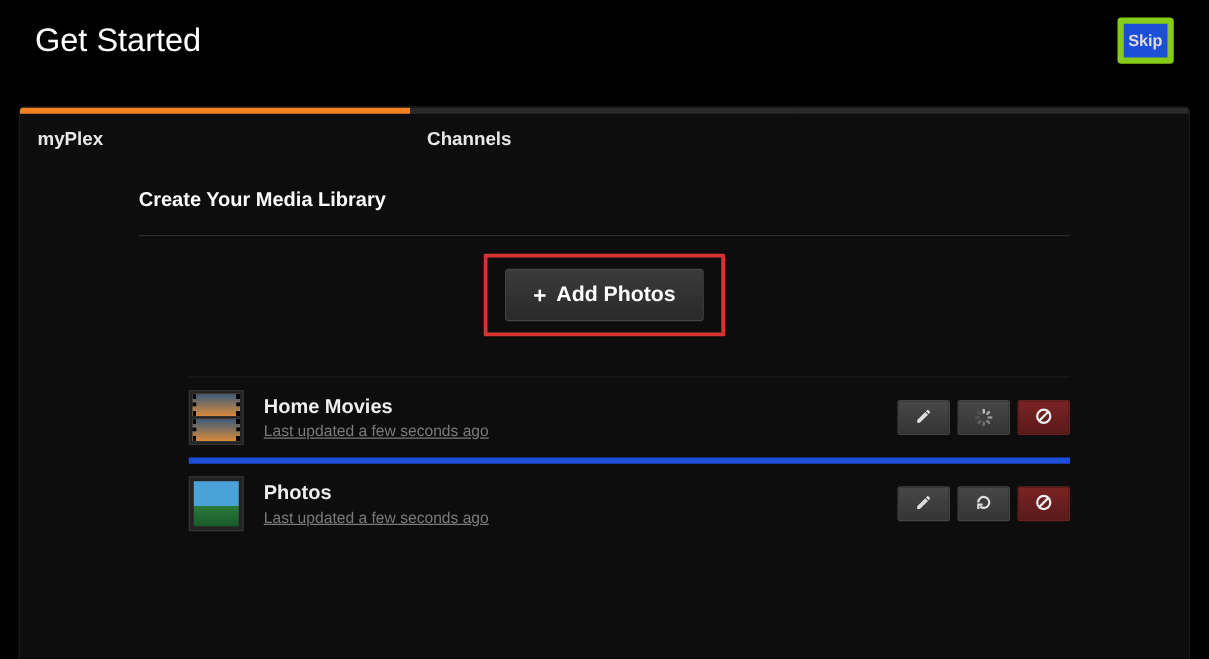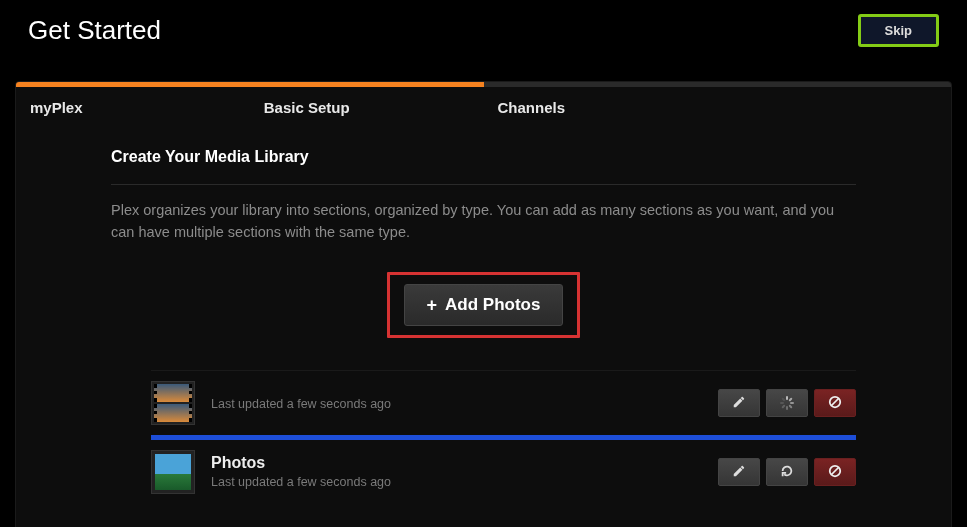--- a/index.html
+++ b/index.html
@@ -16,26 +16,26 @@
     justify-content: space-between;
     align-items: center;
     padding: 14px 28px 8px 28px;
   }
   .title {
     font-size: 26px;
     font-weight: normal;
     color: #fff;
   }
   .skip-btn {
-    background: #0f172a;
-    border: 3px solid #84cc16;
+    background: #1d4ed8;
+    border: 5px solid #84cc16;
     color: #ddd;
     font-size: 13px;
     font-weight: bold;
-    padding: 6px 24px;
+    padding: 6px 4px;
     border-radius: 3px;
     cursor: pointer;
   }
   .panel {
     margin: 26px 15px 0 15px;
     border: 1px solid #1a1a1a;
     border-radius: 4px;
     background: #0d0d0d;
     height: 460px;
     padding: 0;
@@ -162,20 +162,21 @@
   }
   .row-title {
     font-size: 16px;
     font-weight: bold;
     color: #eee;
   }
   .row-sub {
     font-size: 12.5px;
     color: #7a7a7a;
     margin-top: 3px;
+    text-decoration: underline;
   }
   .row-actions {
     display: flex;
     gap: 6px;
   }
   .icon-btn {
     width: 42px;
     height: 28px;
     border-radius: 2px;
     border: 1px solid #444;
@@ -214,55 +215,51 @@
   <button class="skip-btn">Skip</button>
 </div>
 
 <div class="panel">
 
   <div class="steps">
     <div class="step done">
       <div class="step-bar"></div>
       <div class="step-label">myPlex</div>
     </div>
-    <div class="step done">
-      <div class="step-bar"></div>
-      <div class="step-label">Basic Setup</div>
-    </div>
     <div class="step active">
       <div class="step-bar" style="background:#2a2a2a"></div>
       <div class="step-label">Channels</div>
     </div>
     <div class="step pending">
       <div class="step-bar"></div>
     </div>
   </div>
 
   <div class="content">
     <div class="section-title">Create Your Media Library</div>
     <hr class="divider">
-    <p class="desc">Plex organizes your library into sections, organized by type. You can add as many sections as you want, and you can have multiple sections with the same type.</p>
 
     <div class="add-wrap">
       <div class="highlight-box">
         <button class="add-btn">
           <span class="plus">+</span>
           <span>Add Photos</span>
         </button>
       </div>
     </div>
 
     <div class="list">
 
       <div class="row">
         <div class="thumb film">
           <div class="strip"></div>
             <div class="strip"></div>
         </div>
         <div class="row-text">
+          <div class="row-title">Home Movies</div>
           <div class="row-sub">Last updated a few seconds ago</div>
         </div>
         <div class="row-actions">
           <button class="icon-btn">
             <span class="uni">
               <svg viewBox="0 0 16 16" fill="currentColor">
                   <path d="M2 11.5V14h2.5l7.4-7.4-2.5-2.5L2 11.5zM13.7 4.8c.3-.3.3-.7 0-1l-1.5-1.5c-.3-.3-.7-.3-1 0l-1.2 1.2 2.5 2.5 1.2-1.2z"></path>
                 </svg>
             </span>
           </button>

